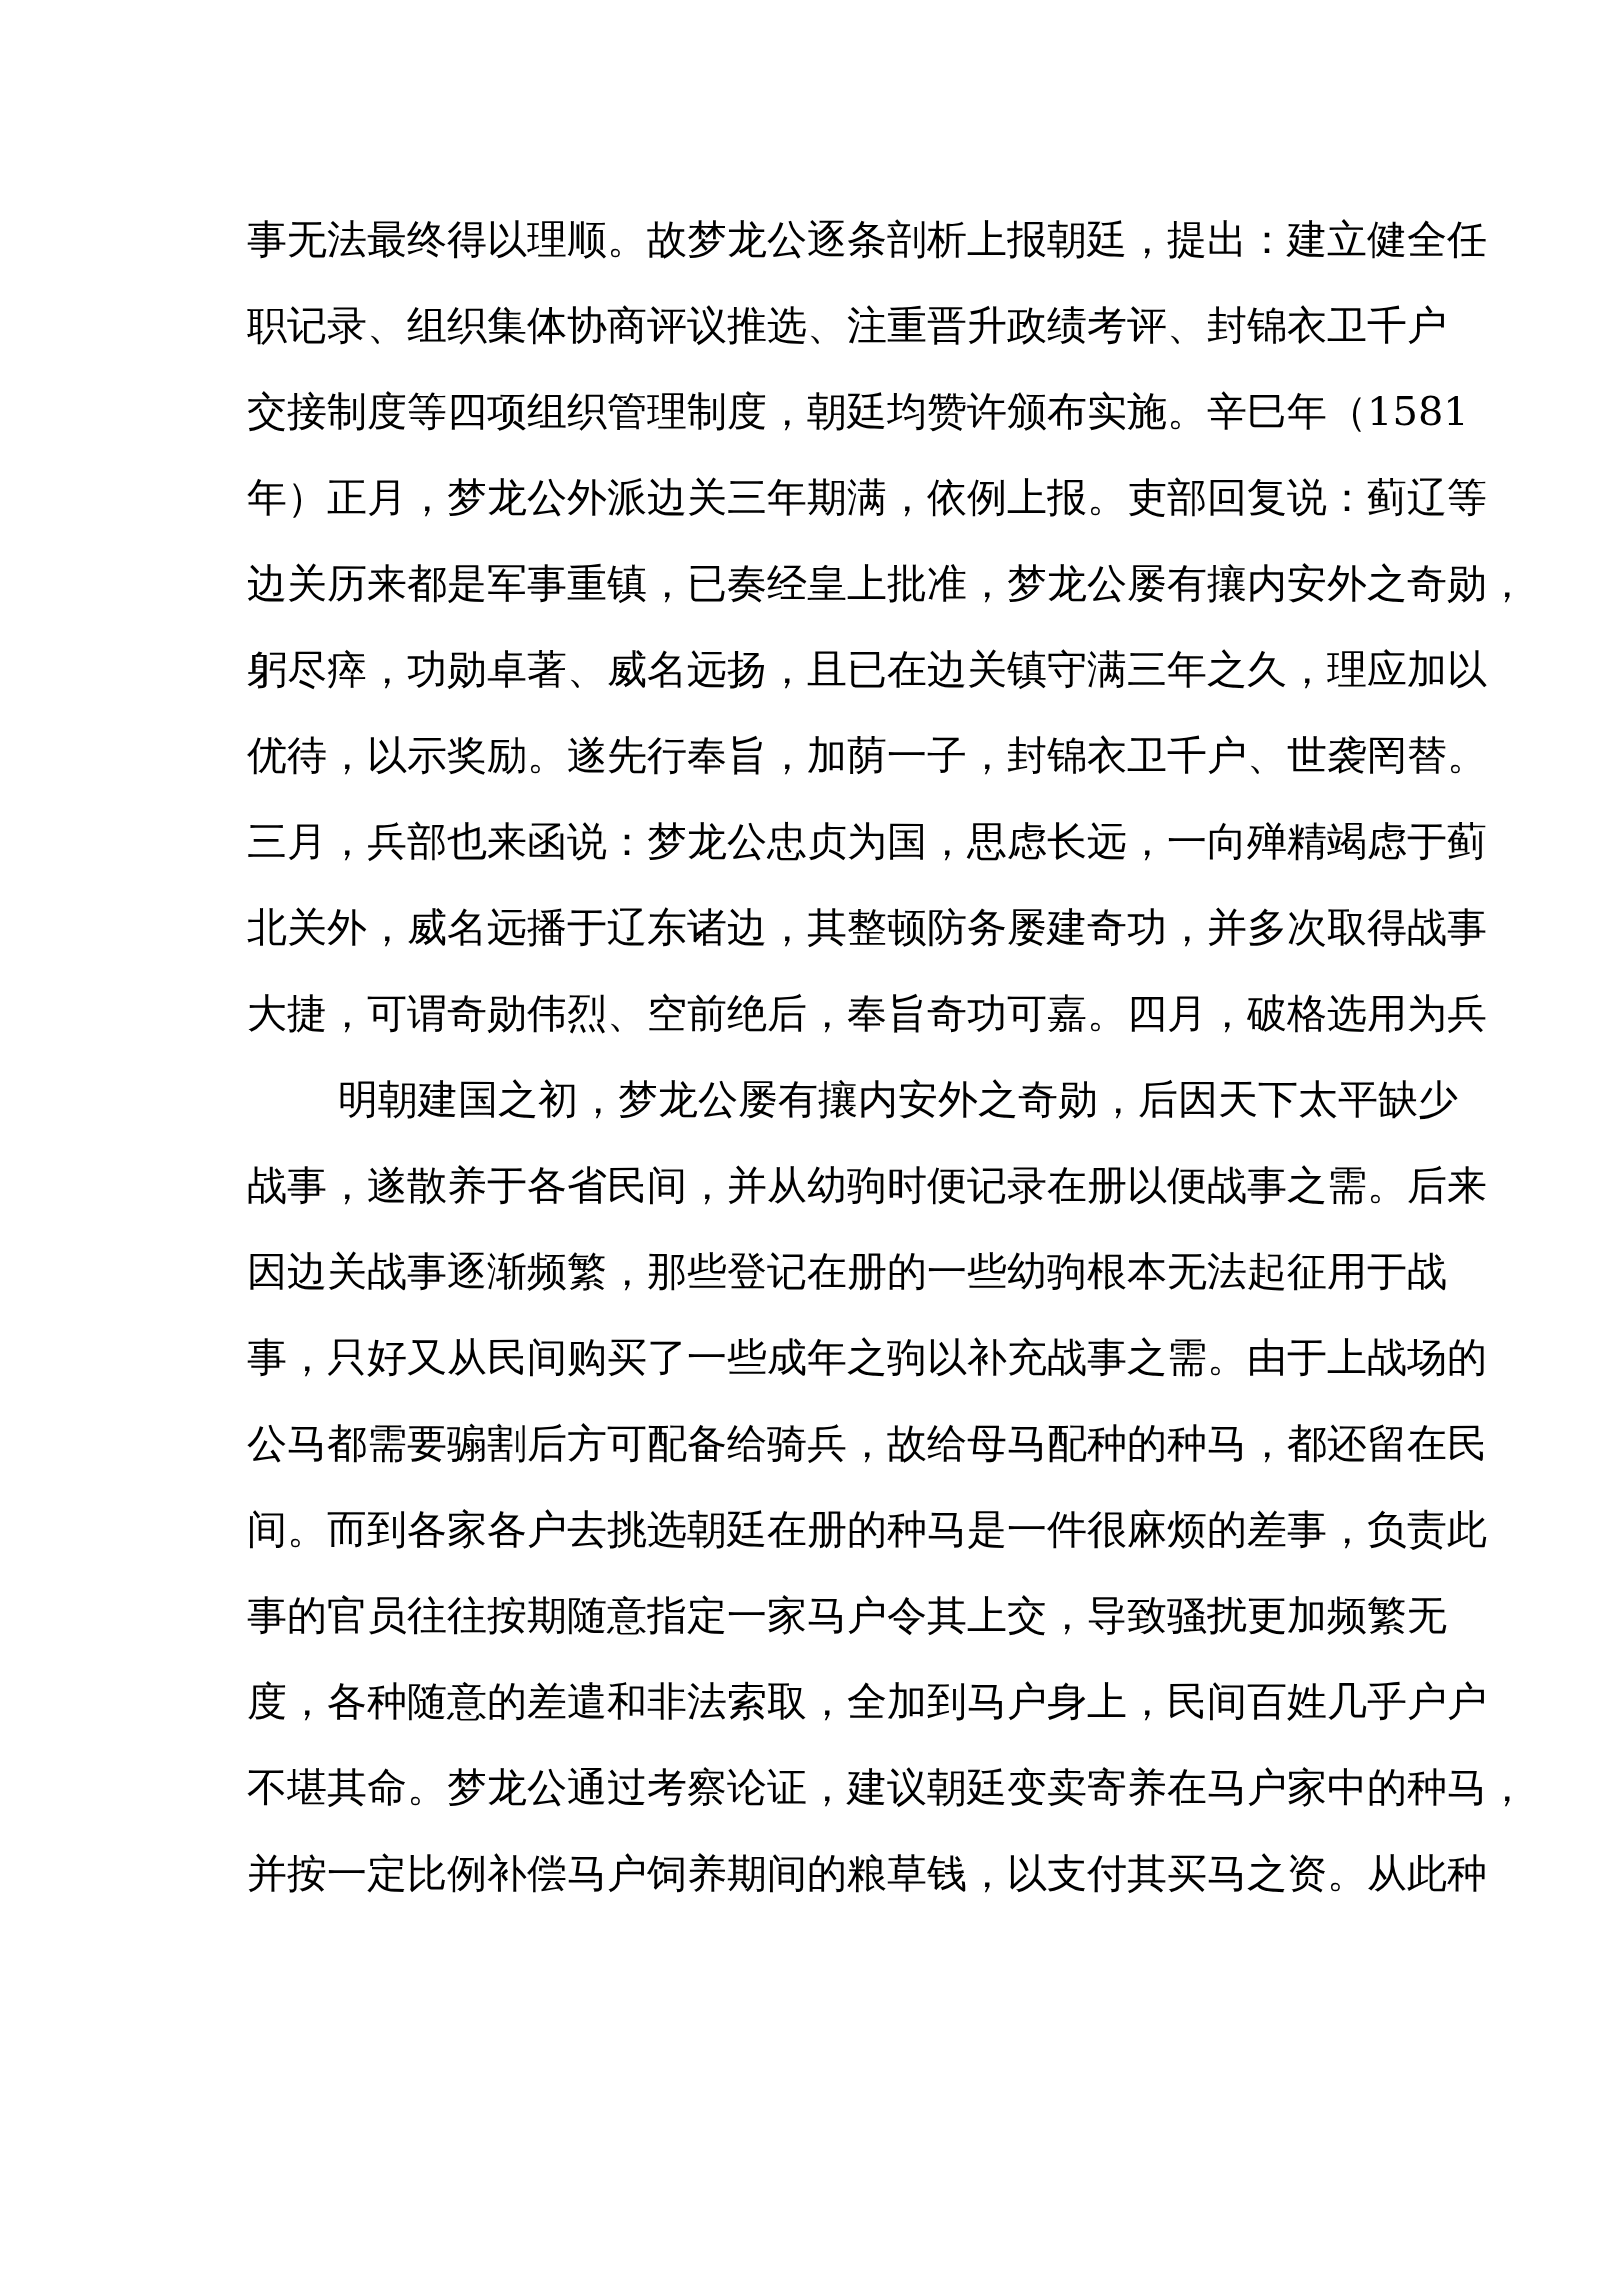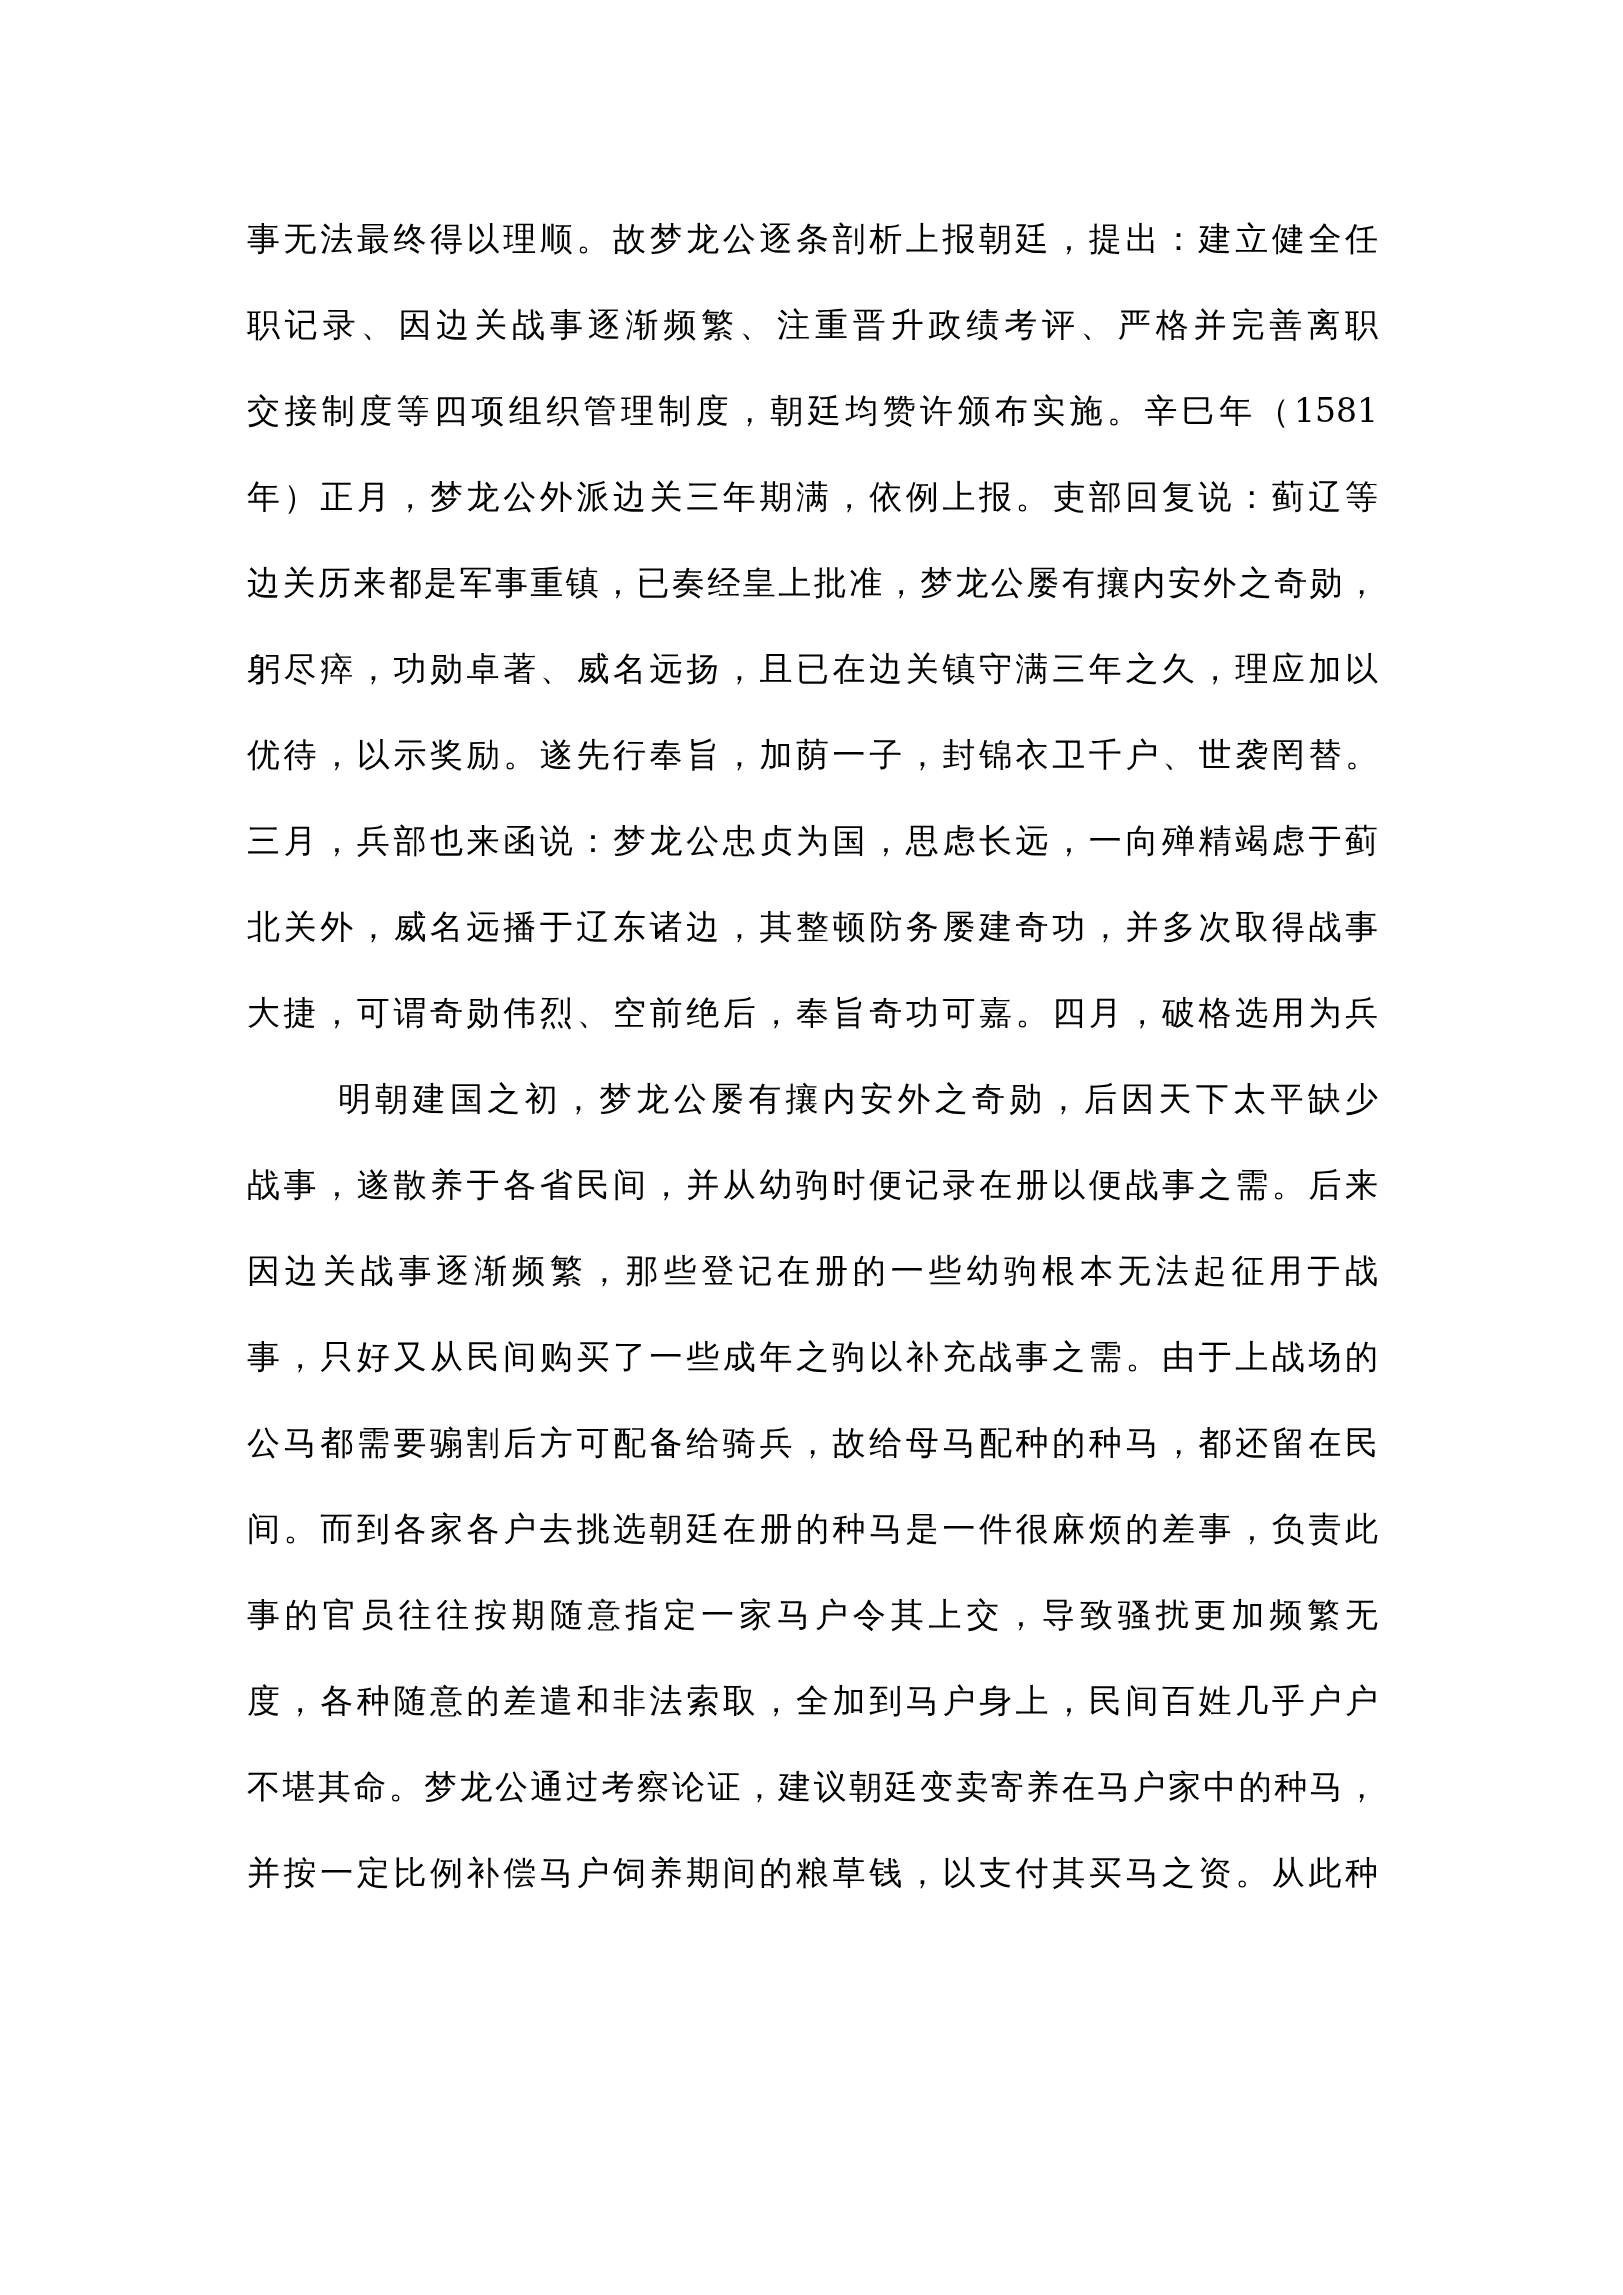--- a/index.html
+++ b/index.html
@@ -15,21 +15,21 @@
   }
   .page {
     position: absolute;
     left: 247px;
     top: 196px;
     width: 1131px;
   }
   .para {
     margin: 0;
     font-family: "DejaVu Serif", "Liberation Serif", serif;
-    font-size: 33px;
+    font-size: 40px;
     line-height: 86px;
     color: #000000;
     text-align: justify;
     text-align-last: left;
     word-break: break-all;
     letter-spacing: 0;
   }
   .line {
     display: block;
     white-space: nowrap;
@@ -43,21 +43,21 @@
   .line.indent {
     padding-left: 91px;
   }
 </style>
 </head>
 <body>
 
 <div class="page">
   <div class="para">
     <span class="line">事无法最终得以理顺。故梦龙公逐条剖析上报朝廷，提出：建立健全任</span>
-    <span class="line">职记录、因边关战事逐渐频繁、注重晋升政绩考评、严格并完善离职</span>
+    <span class="line">职记录、组织集体协商评议推选、注重晋升政绩考评、封锦衣卫千户</span>
     <span class="line">交接制度等四项组织管理制度，朝廷均赞许颁布实施。辛巳年（1581</span>
     <span class="line">年）正月，梦龙公外派边关三年期满，依例上报。吏部回复说：蓟辽等</span>
     <span class="line">边关历来都是军事重镇，已奏经皇上批准，梦龙公屡有攘内安外之奇勋，</span>
     <span class="line">躬尽瘁，功勋卓著、威名远扬，且已在边关镇守满三年之久，理应加以</span>
     <span class="line">优待，以示奖励。遂先行奉旨，加荫一子，封锦衣卫千户、世袭罔替。</span>
     <span class="line">三月，兵部也来函说：梦龙公忠贞为国，思虑长远，一向殚精竭虑于蓟</span>
     <span class="line">北关外，威名远播于辽东诸边，其整顿防务屡建奇功，并多次取得战事</span>
     <span class="line">大捷，可谓奇勋伟烈、空前绝后，奉旨奇功可嘉。四月，破格选用为兵</span>
   </div>
   <div class="para">

